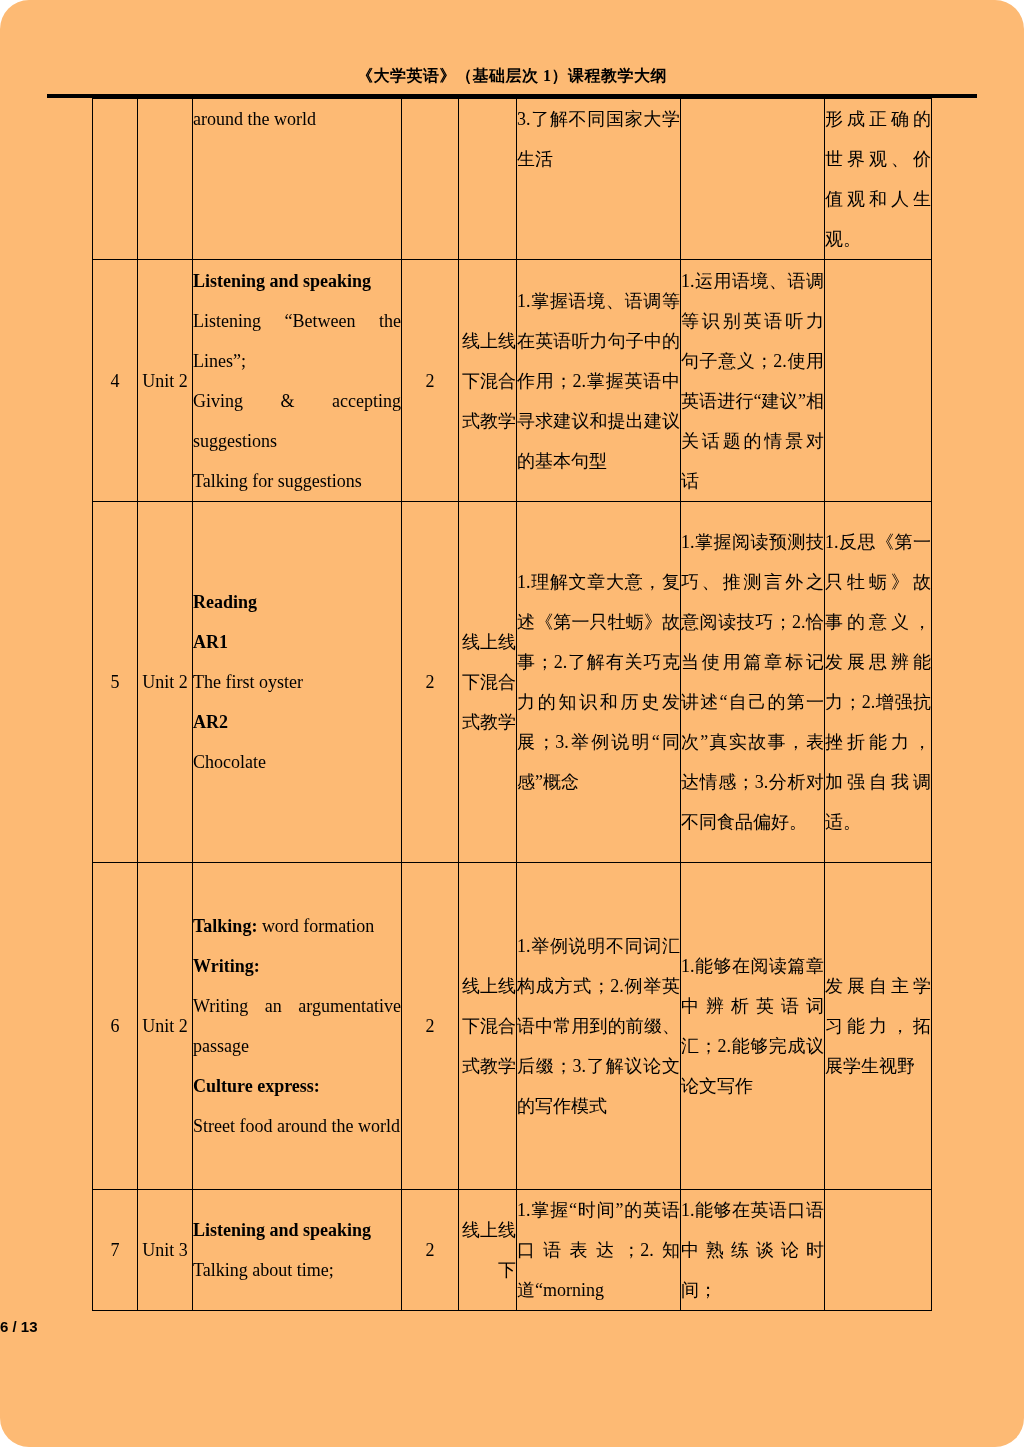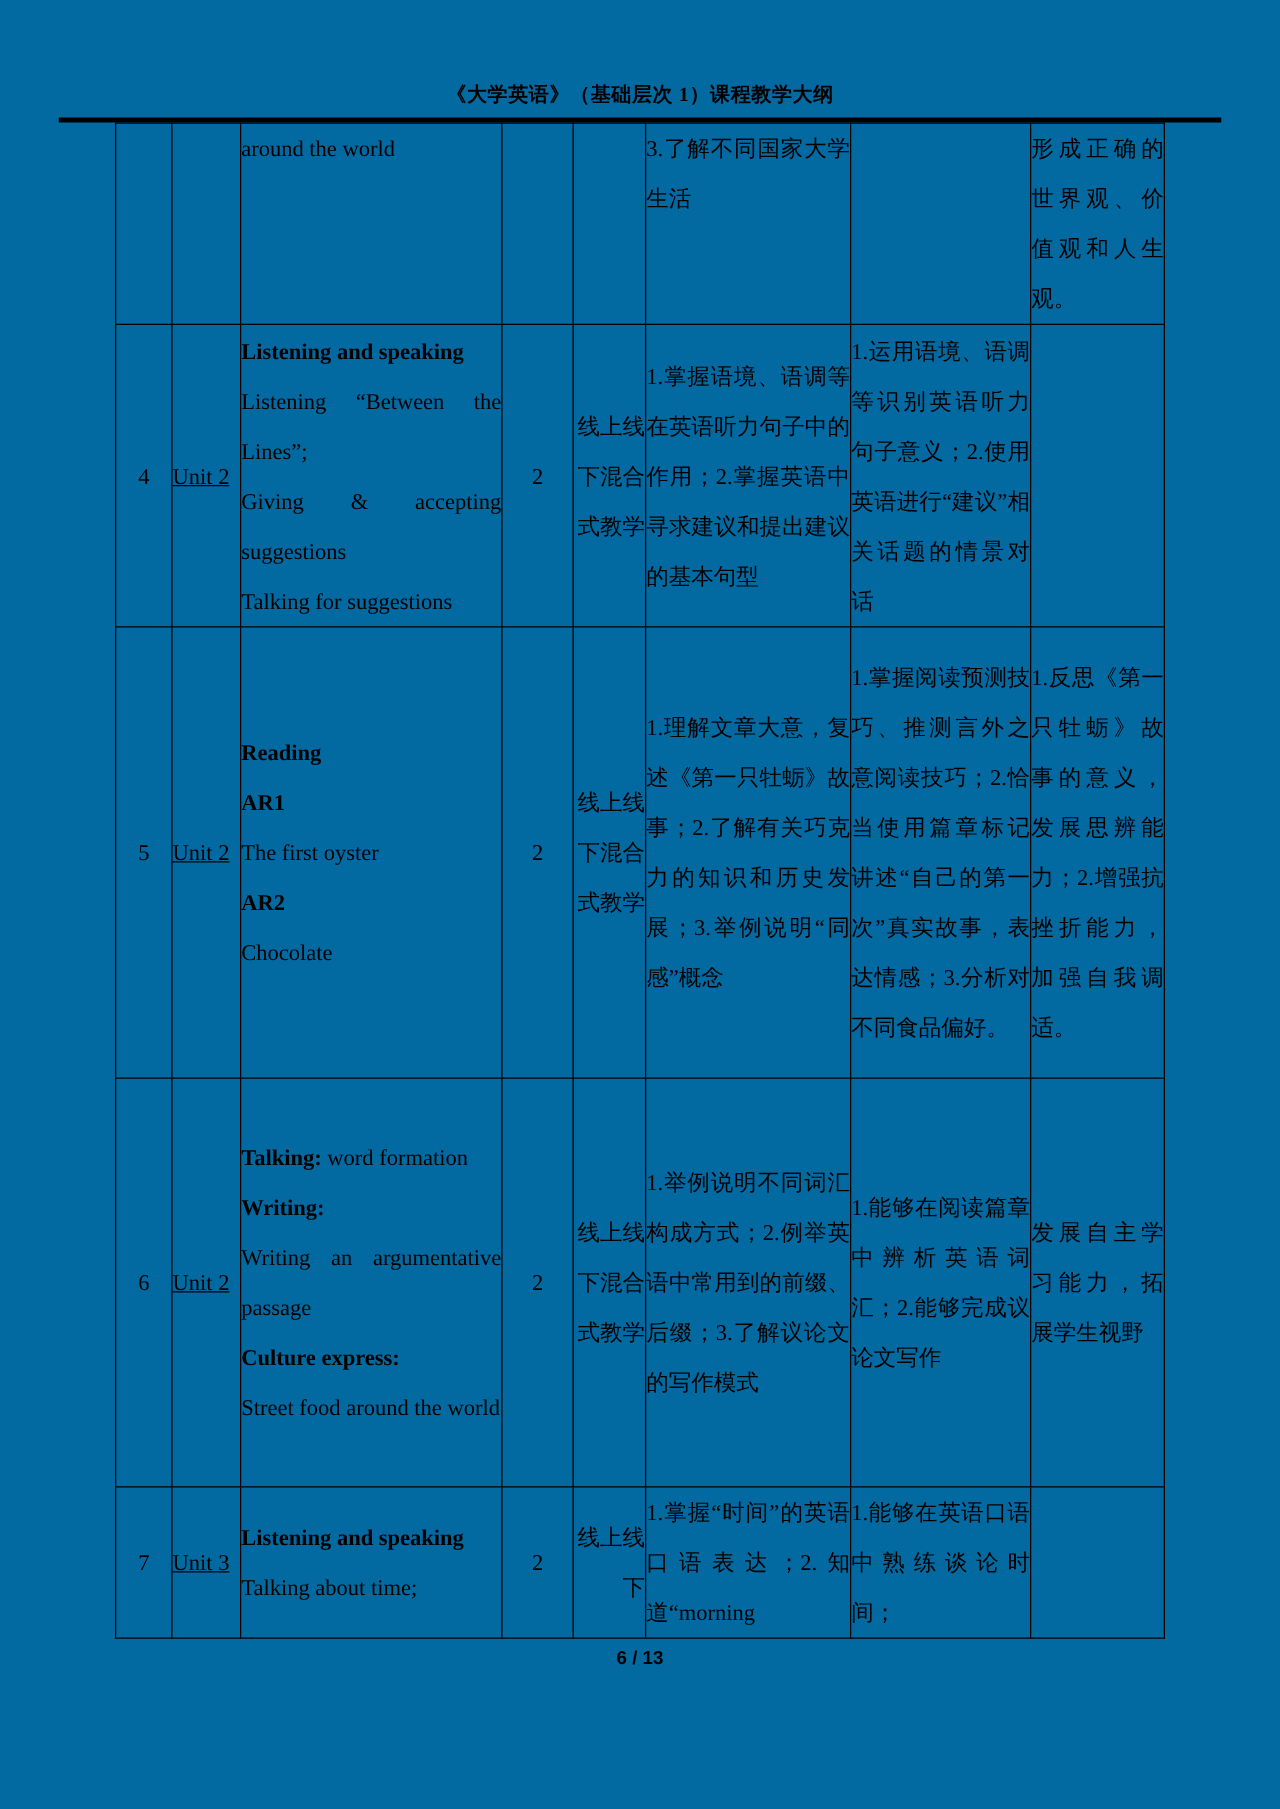--- a/index.html
+++ b/index.html
@@ -1,23 +1,24 @@
 <!DOCTYPE html>
 <html><head>
 <meta charset="utf-8">
 <style>
   html, body { margin: 0; padding: 0; background: #ffffff; }
   .page {
     position: relative;
     width: 1024px;
     height: 1447px;
-    background: #0369a1;
+    background: #fdba74;
     overflow: hidden;
     color: #000;
     font-family: "Liberation Serif", "DejaVu Serif", serif;
+    border-radius: 29px;
   }
   .doc-header {
     position: absolute;
     top: 66px; left: 0;
     width: 100%;
     text-align: center;
     font-size: 16px;
     font-weight: bold;
     letter-spacing: 0.5px;
   }
@@ -43,33 +44,33 @@
     overflow: hidden;
     margin-left: 44px;
   }
   tr.r0 { height: 158px; }
   tr.r1 { height: 242px; }
   tr.r2 { height: 361px; }
   tr.r3 { height: 327px; }
   tr.r4 { height: 119px; }
   tr.r0 td { vertical-align: top; }
   .c-index, .c-hours { text-align: center; font-size: 17px; }
-  .c-unit  { text-align: left; font-size: 17px; padding: 0 6px; text-decoration: underline; }
+  .c-unit  { text-align: center; font-size: 17px; padding: 0 6px; }
   .c-content { font-size: 17px; text-align: justify; padding: 0 10px; }
   .c-method { text-align: right; padding: 0 8px; }
   .c-knowledge { text-align: justify; padding: 0 11px; }
   .c-ability   { text-align: justify; padding: 0 12px; }
   .c-literacy  { text-align: justify; padding: 0 8px; }
   .para { text-align: justify; }
   .bold { font-weight: bold; }
   .doc-footer {
     position: absolute;
     top: 1318px; left: 0;
     width: 100%;
-    text-align: center;
+    text-align: left;
     font-family: "Liberation Sans", sans-serif;
     font-size: 15px;
     font-weight: 600;
   }
 </style>
 </head>
 <body>
 
 <div class="page">
   <div class="doc-header">《大学英语》（基础层次 1）课程教学大纲</div>

